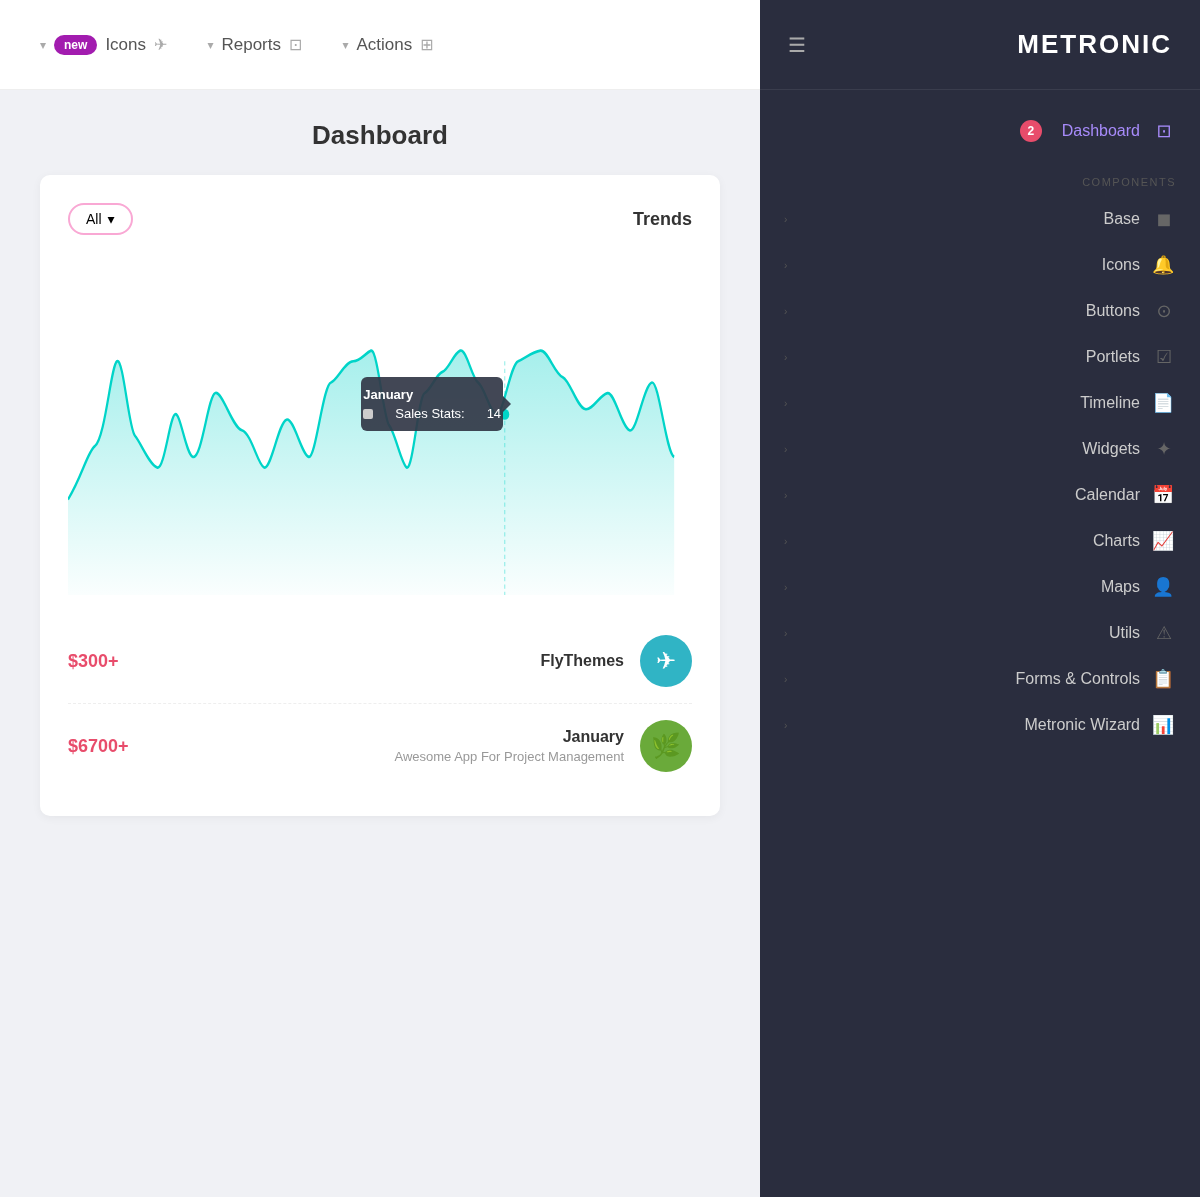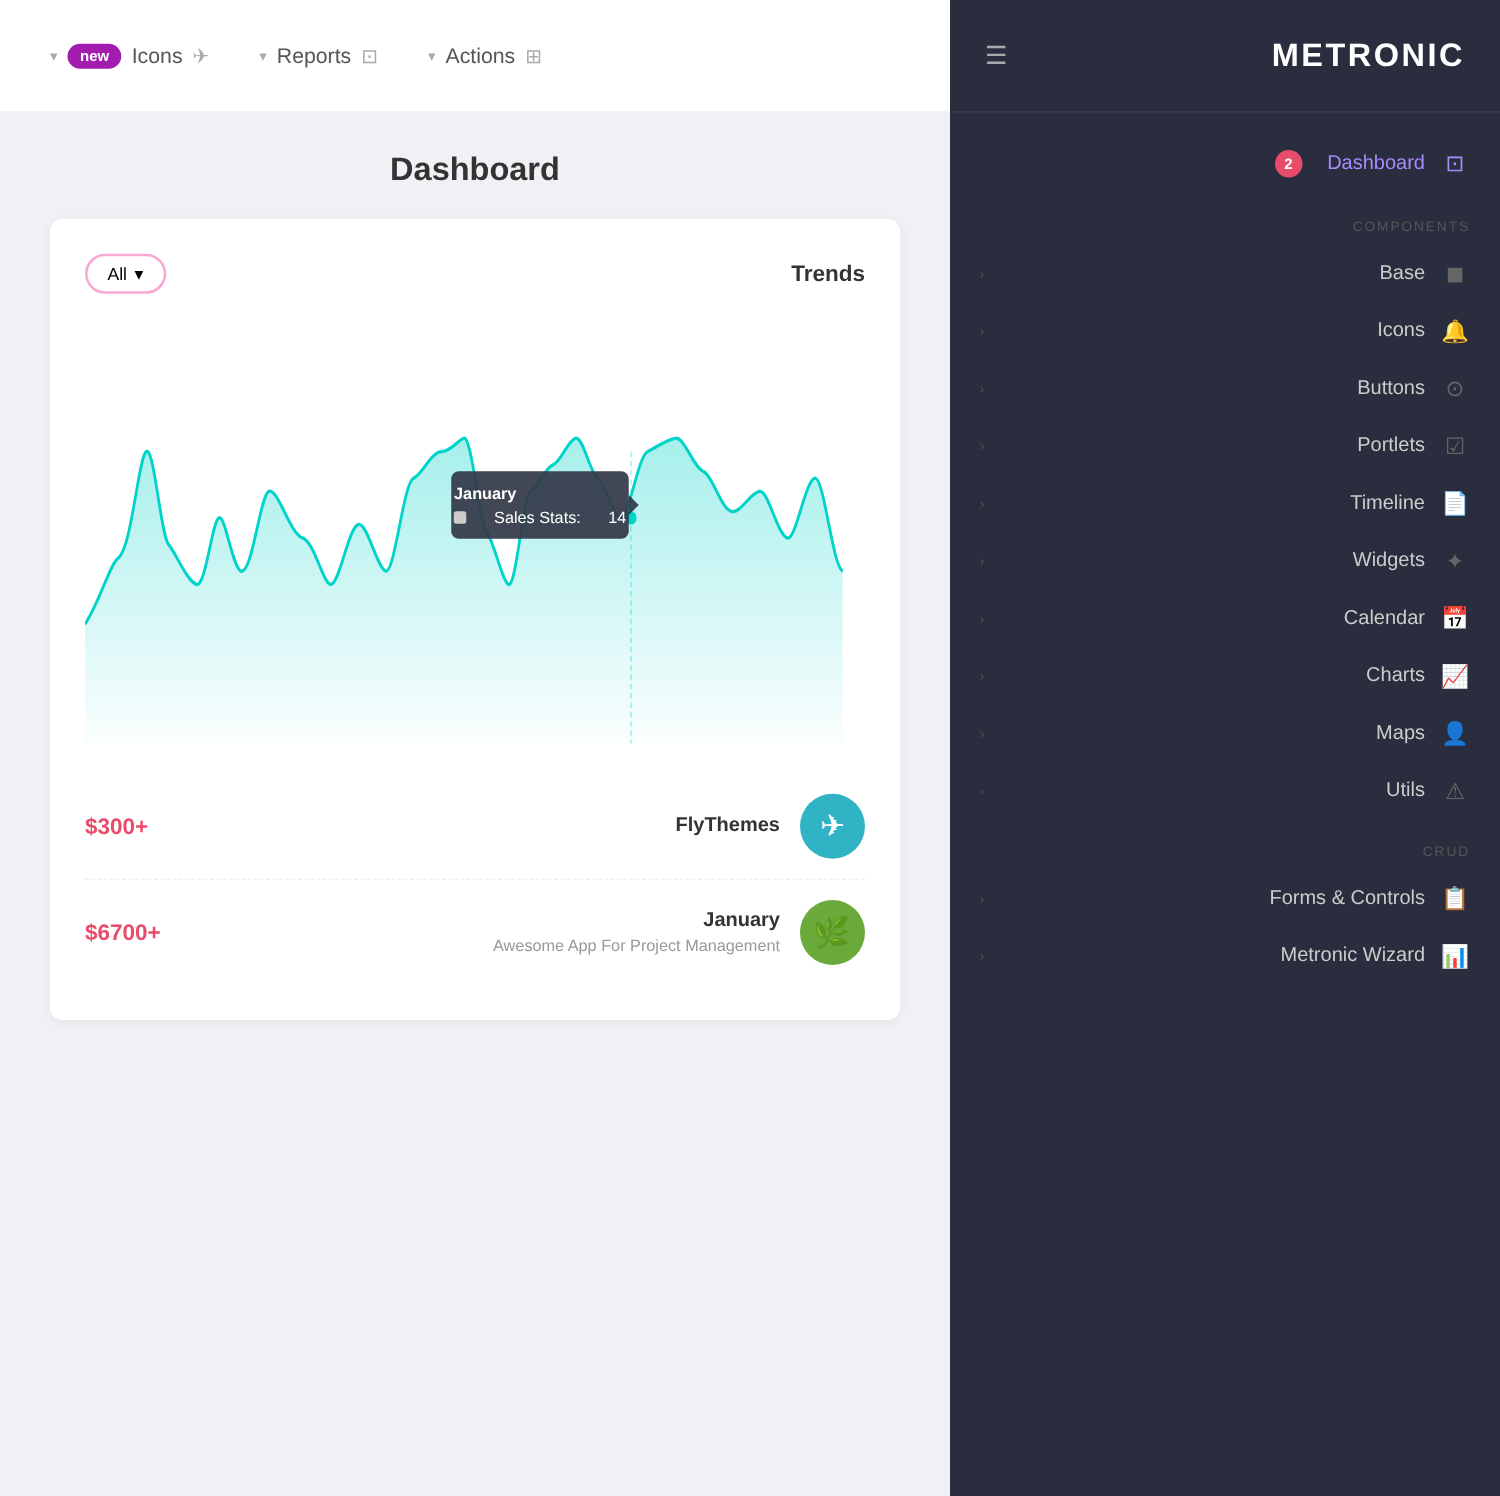--- a/index.html
+++ b/index.html
@@ -462,21 +462,20 @@
         <span class="sidebar-label">Maps</span>
         <span class="sidebar-icon">👤</span>
       </div>
 
       <div class="sidebar-item">
         <span class="sidebar-chevron">›</span>
         <span class="sidebar-label">Utils</span>
         <span class="sidebar-icon">⚠</span>
       </div>
 
-      <div class="sidebar-section-label">CRUD</div>
 
       <div class="sidebar-item">
         <span class="sidebar-chevron">›</span>
         <span class="sidebar-label">Forms &amp; Controls</span>
         <span class="sidebar-icon">📋</span>
       </div>
 
       <div class="sidebar-item">
         <span class="sidebar-chevron">›</span>
         <span class="sidebar-label">Metronic Wizard</span>

